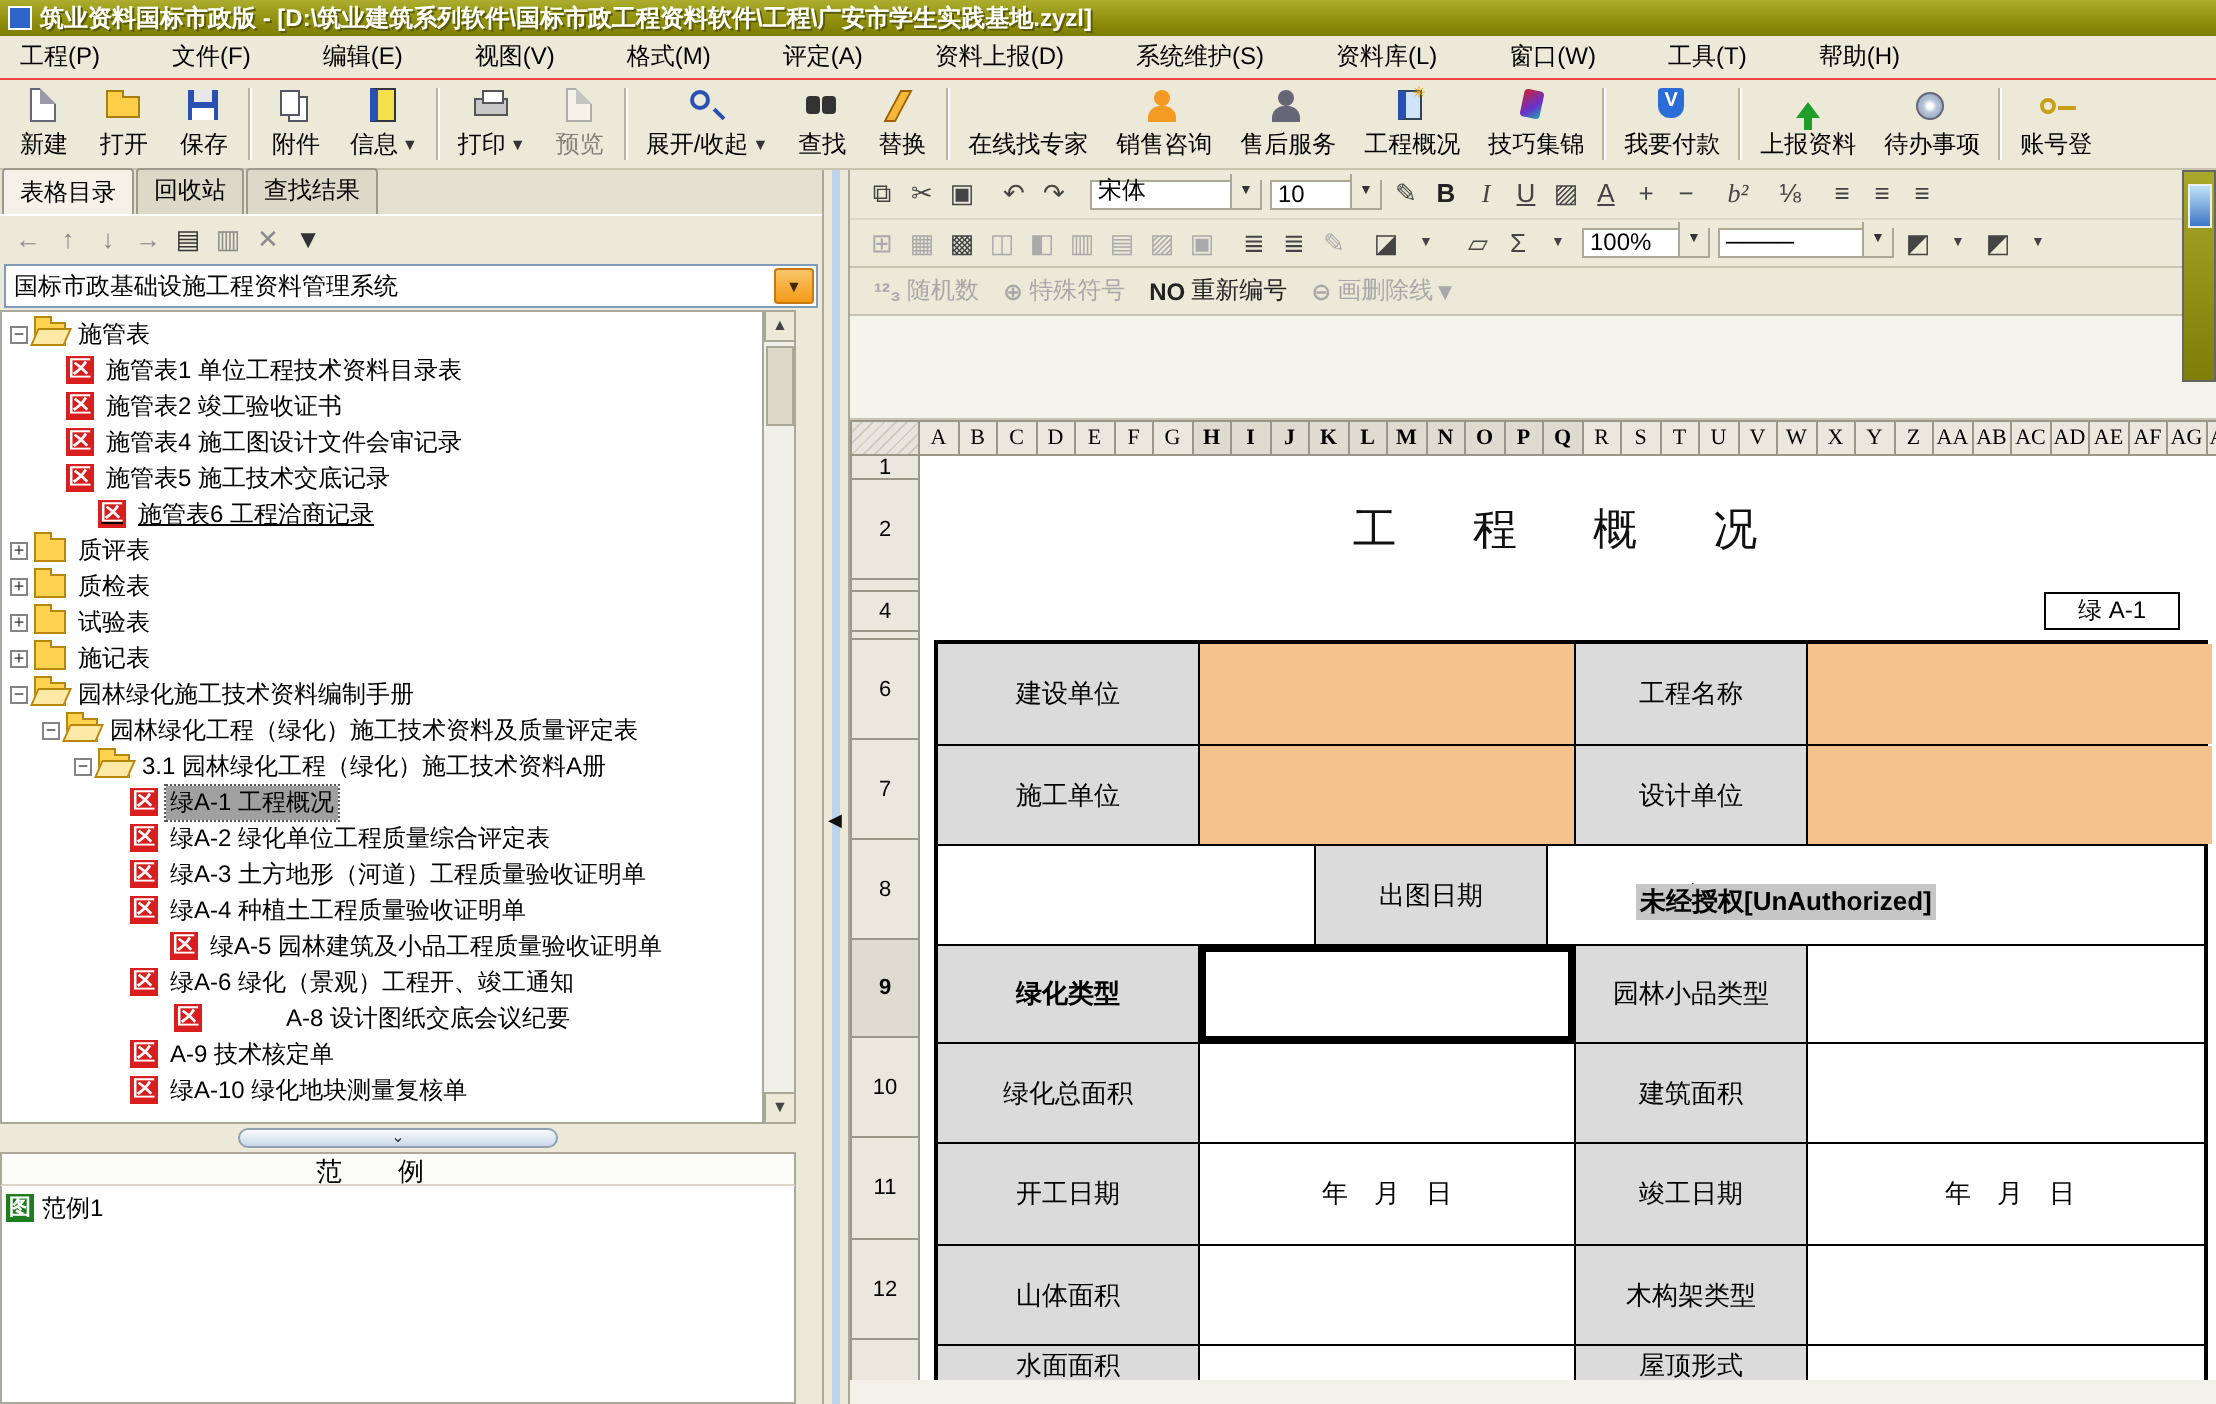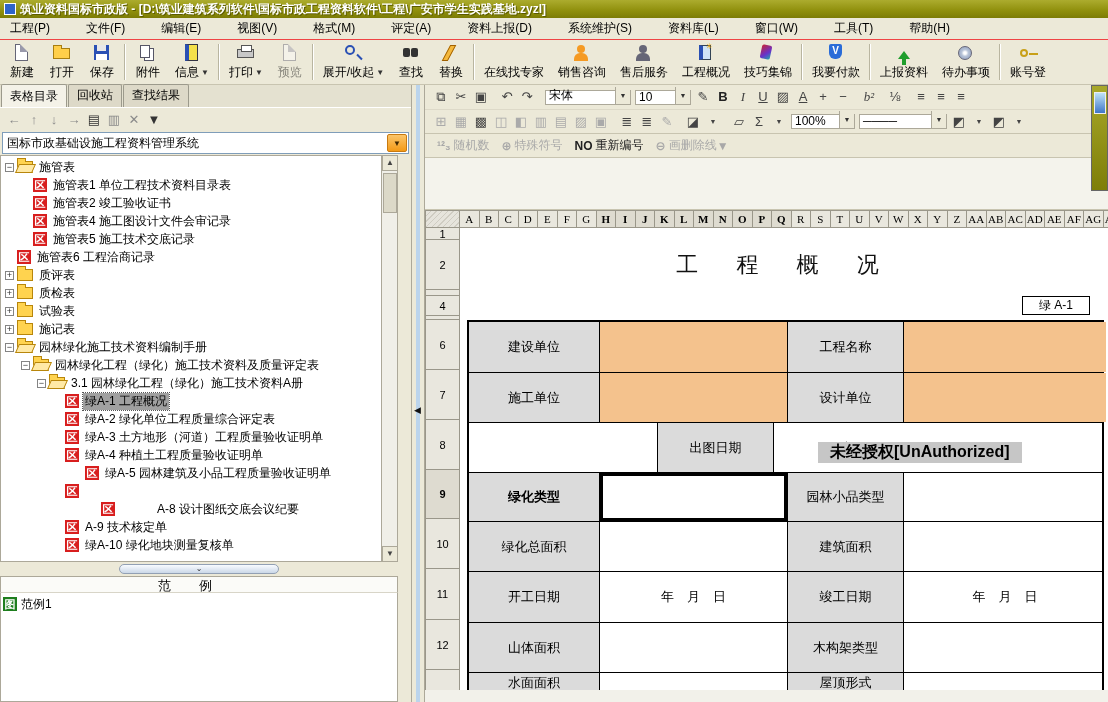--- a/index.html
+++ b/index.html
@@ -143,22 +143,22 @@
       font-size:12px;display:flex;align-items:center;justify-content:center;background:#fff;}
   #form-table{position:absolute;left:7px;top:92px;width:637px;border:2px solid #000;background:#fff;}
   .frow{display:flex;border-top:1px solid #000;}
   .frow:first-child{border-top:none;}
   .fcell{border-left:1px solid #000;display:flex;align-items:center;justify-content:center;
       font-size:13px;overflow:hidden;position:relative;}
   .fcell:first-child{border-left:none;}
   .fcell.lab{background:#DBDBDB;}
   .fcell.orange{background:#F4C28D;}
   .fcell.selcell{box-shadow:inset 0 0 0 3px #000, inset 0 0 0 4px #fff;}
-  #watermark{position:absolute;left:358px;top:214px;font-size:16px;font-weight:bold;color:#000;
-      background:#C6C6C6;padding:0 12px;white-space:nowrap;font-family:"Liberation Sans",sans-serif;}
+  #watermark{position:absolute;left:358px;top:214px;font-size:13px;font-weight:bold;color:#000;
+      background:#C6C6C6;padding:0 2px;white-space:nowrap;font-family:"Liberation Sans",sans-serif;}
 </style>
 </head>
 <body>
 
 <div id="app">
 
   <div id="titlebar">
     <span class="appico"></span>
     <span>筑业资料国标市政版 - [D:\筑业建筑系列软件\国标市政工程资料软件\工程\广安市学生实践基地.zyzl]</span>
   </div>
@@ -384,21 +384,21 @@
         <div class="titem" style="padding-left: 20px;">
           <span class="expander none"></span>
           <span class="form-ic"></span>
           <span class="lbl">施管表4 施工图设计文件会审记录</span>
         </div>
         <div class="titem" style="padding-left: 20px;">
           <span class="expander none"></span>
           <span class="form-ic"></span>
           <span class="lbl">施管表5 施工技术交底记录</span>
         </div>
-        <div class="titem" style="padding-left: 4px;">
+        <div class="titem" style="padding-left: 36px; text-decoration: underline;">
           <span class="expander none"></span>
           <span class="form-ic"></span>
           <span class="lbl">施管表6 工程洽商记录</span>
         </div>
         <div class="titem" style="padding-left: 4px;">
           <span class="expander">+</span>
           <span class="fold"></span>
           <span class="lbl">质评表</span>
         </div>
         <div class="titem" style="padding-left: 4px;">
@@ -452,22 +452,23 @@
           <span class="lbl">绿A-4 种植土工程质量验收证明单</span>
         </div>
         <div class="titem" style="padding-left: 72px;">
           <span class="expander none"></span>
           <span class="form-ic"></span>
           <span class="lbl">绿A-5 园林建筑及小品工程质量验收证明单</span>
         </div>
         <div class="titem" style="padding-left: 52px;">
           <span class="expander none"></span>
           <span class="form-ic"></span>
-        </div>
-        <div class="titem" style="padding-left: 52px; gap: 36px;">
+          <span class="lbl">绿A-6 绿化（景观）工程开、竣工通知</span>
+        </div>
+        <div class="titem" style="padding-left: 38px; gap: 36px;">
           <span class="expander none"></span>
           <span class="form-ic"></span>
           <span class="lbl">A-8 设计图纸交底会议纪要</span>
         </div>
         <div class="titem" style="padding-left: 52px;">
           <span class="expander none"></span>
           <span class="form-ic"></span>
           <span class="lbl">A-9 技术核定单</span>
         </div>
         <div class="titem" style="padding-left: 52px;">

